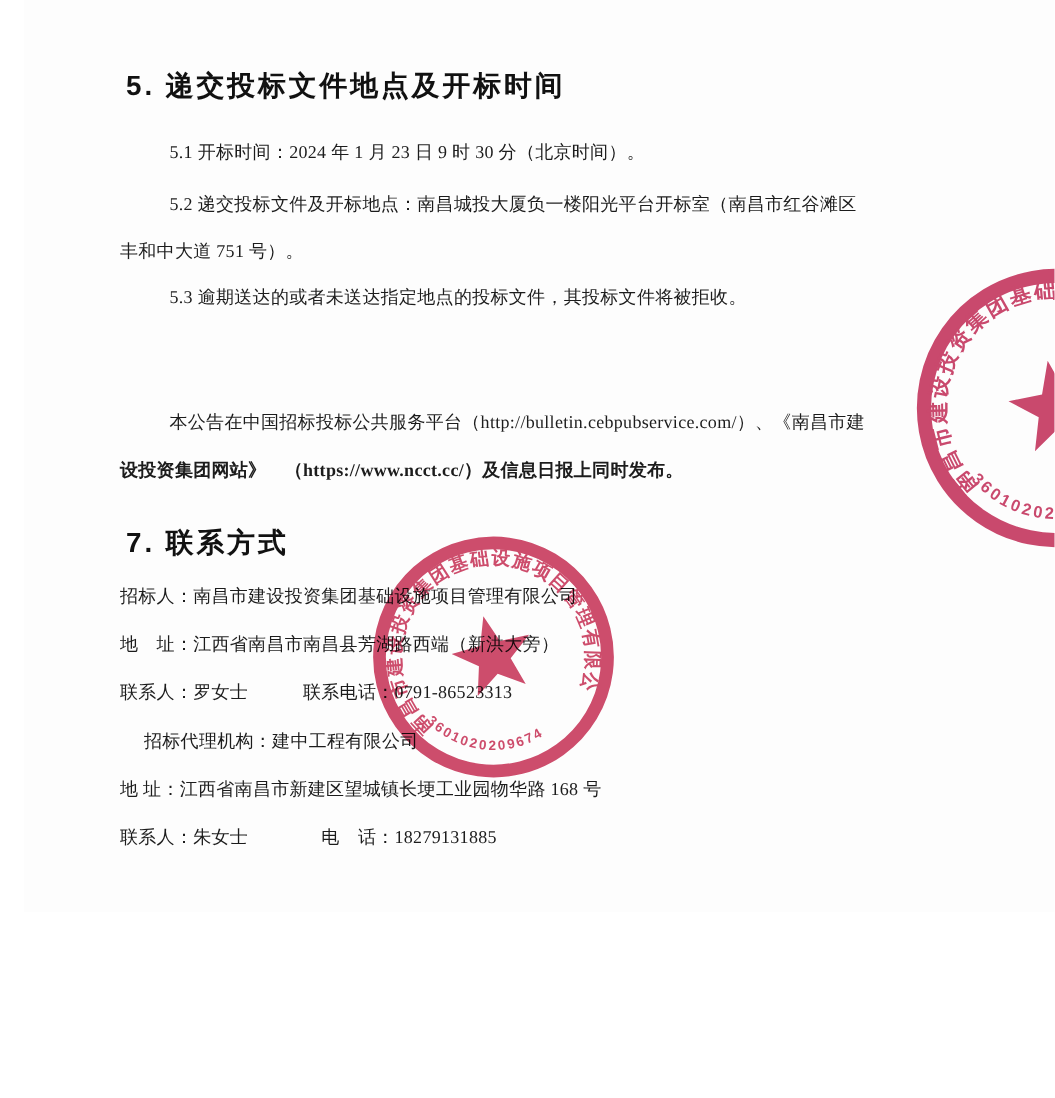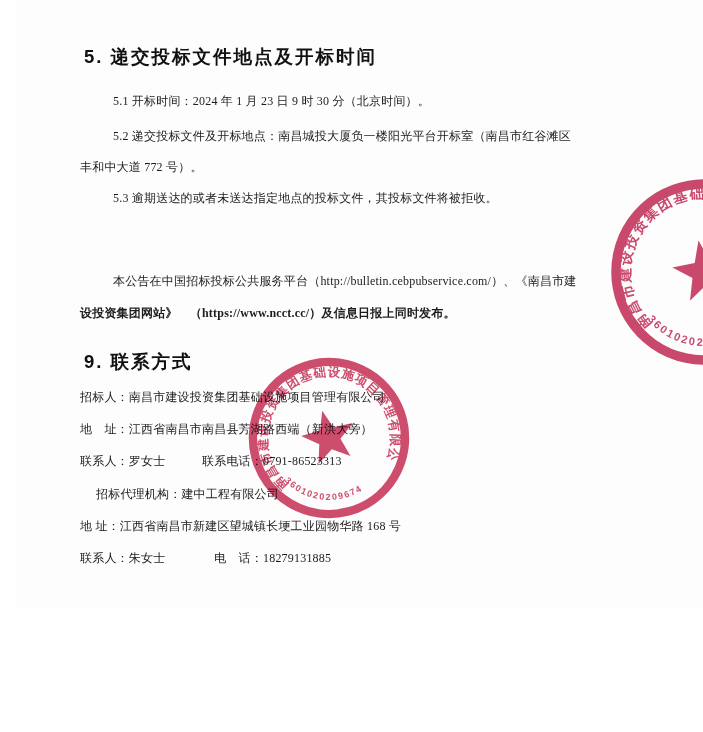--- a/index.html
+++ b/index.html
@@ -67,27 +67,27 @@
   }
 </style>
 </head>
 <body>
 
 <div class="page">
 
   <div class="heading h5">5. 递交投标文件地点及开标时间</div>
   <div class="line l51">5.1 开标时间：2024 年 1 月 23 日 9 时 30 分（北京时间）。</div>
   <div class="line l52a">5.2 递交投标文件及开标地点：南昌城投大厦负一楼阳光平台开标室（南昌市红谷滩区</div>
-  <div class="line l52b">丰和中大道 772 号）。</div>
+  <div class="line l52b">丰和中大道 751 号）。</div>
   <div class="line l53">5.3 逾期送达的或者未送达指定地点的投标文件，其投标文件将被拒收。</div>
 
   <div class="line p61">本公告在中国招标投标公共服务平台（http://bulletin.cebpubservice.com/）、《南昌市建</div>
   <div class="line p62">设投资集团网站》　（https://www.ncct.cc/）及信息日报上同时发布。</div>
 
-  <div class="heading h7">9. 联系方式</div>
+  <div class="heading h7">7. 联系方式</div>
   <div class="line c1">招标人：南昌市建设投资集团基础设施项目管理有限公司</div>
   <div class="line c2">地　址：江西省南昌市南昌县芳湖路西端（新洪大旁）</div>
   <div class="line c3">联系人：罗女士　　　联系电话：0791-86523313</div>
   <div class="line c4">招标代理机构：建中工程有限公司</div>
   <div class="line c5">地 址：江西省南昌市新建区望城镇长埂工业园物华路 168 号</div>
   <div class="line c6">联系人：朱女士　　　　电　话：18279131885</div>
 
   <svg class="stamp stamp-center" width="170" height="170" viewBox="0 0 170 170">
     <g transform="rotate(-14 85 85)" fill="#c5254c" stroke="none">
       <circle cx="85" cy="85" r="76" fill="none" stroke="#c5254c" stroke-width="8.5"></circle>

